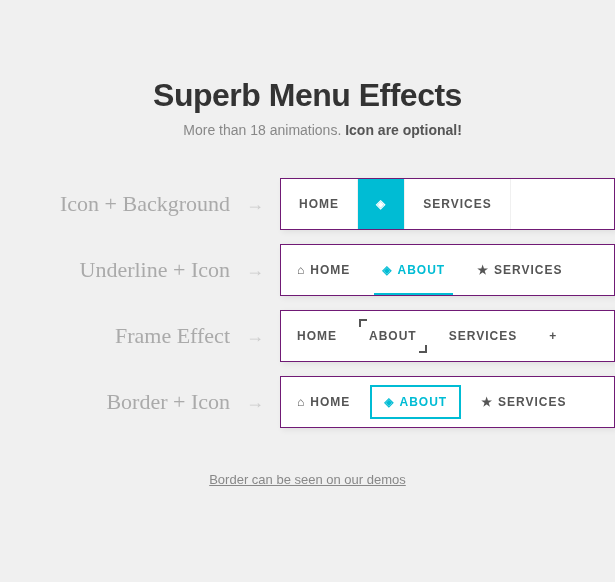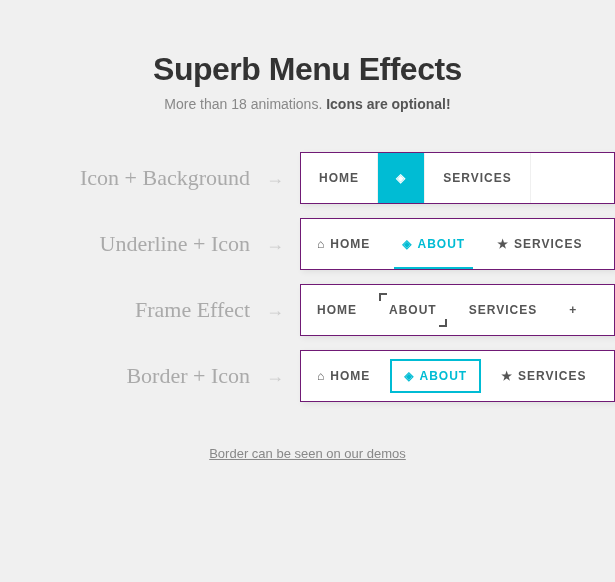--- a/index.html
+++ b/index.html
@@ -8,22 +8,22 @@
       font-family: 'Helvetica Neue', Arial, sans-serif;
       width: 615px;
       height: 582px;
       overflow: hidden;
       display: flex;
       flex-direction: column;
       align-items: center;
     }
 
     .header {
-      text-align: center;
-      margin-top: 51px;
+      text-align: right;
+      margin-top: 77px;
       margin-bottom: 30px;
     }
 
     .main-title {
       font-size: 32px;
       font-weight: 700;
       color: #333;
       letter-spacing: -0.5px;
     }
 
@@ -35,21 +35,20 @@
 
     .subtitle em {
       font-style: normal;
       font-weight: 600;
       color: #555;
     }
 
     .effects-container {
       width: 100%;
       position: relative;
-      padding-left: 20px;
       margin-top: 10px;
     }
 
     .effect-row {
       display: flex;
       align-items: center;
       margin-bottom: 14px;
       position: relative;
     }
 
@@ -213,21 +212,21 @@
     .diamond-icon::before { content: '◈'; }
     .home-icon::before { content: '⌂'; }
     .star-icon::before { content: '★'; }
   </style>
 </head>
 <body>
 
 <div class="header">
   <h1 class="main-title">Superb Menu Effects</h1>
   <p class="subtitle">
-    <span>More than 18 animations. </span><em>Icons are optional!</em>
+    <span>More than 18 animations. </span><em>Icon are optional!</em>
   </p>
 </div>
 
 <div class="effects-container">
 
   <div class="effect-row">
     <div class="effect-label">Icon + Background</div>
     <div class="arrow">→</div>
     <div class="menu-preview preview-1">
       <div class="menu-item">

